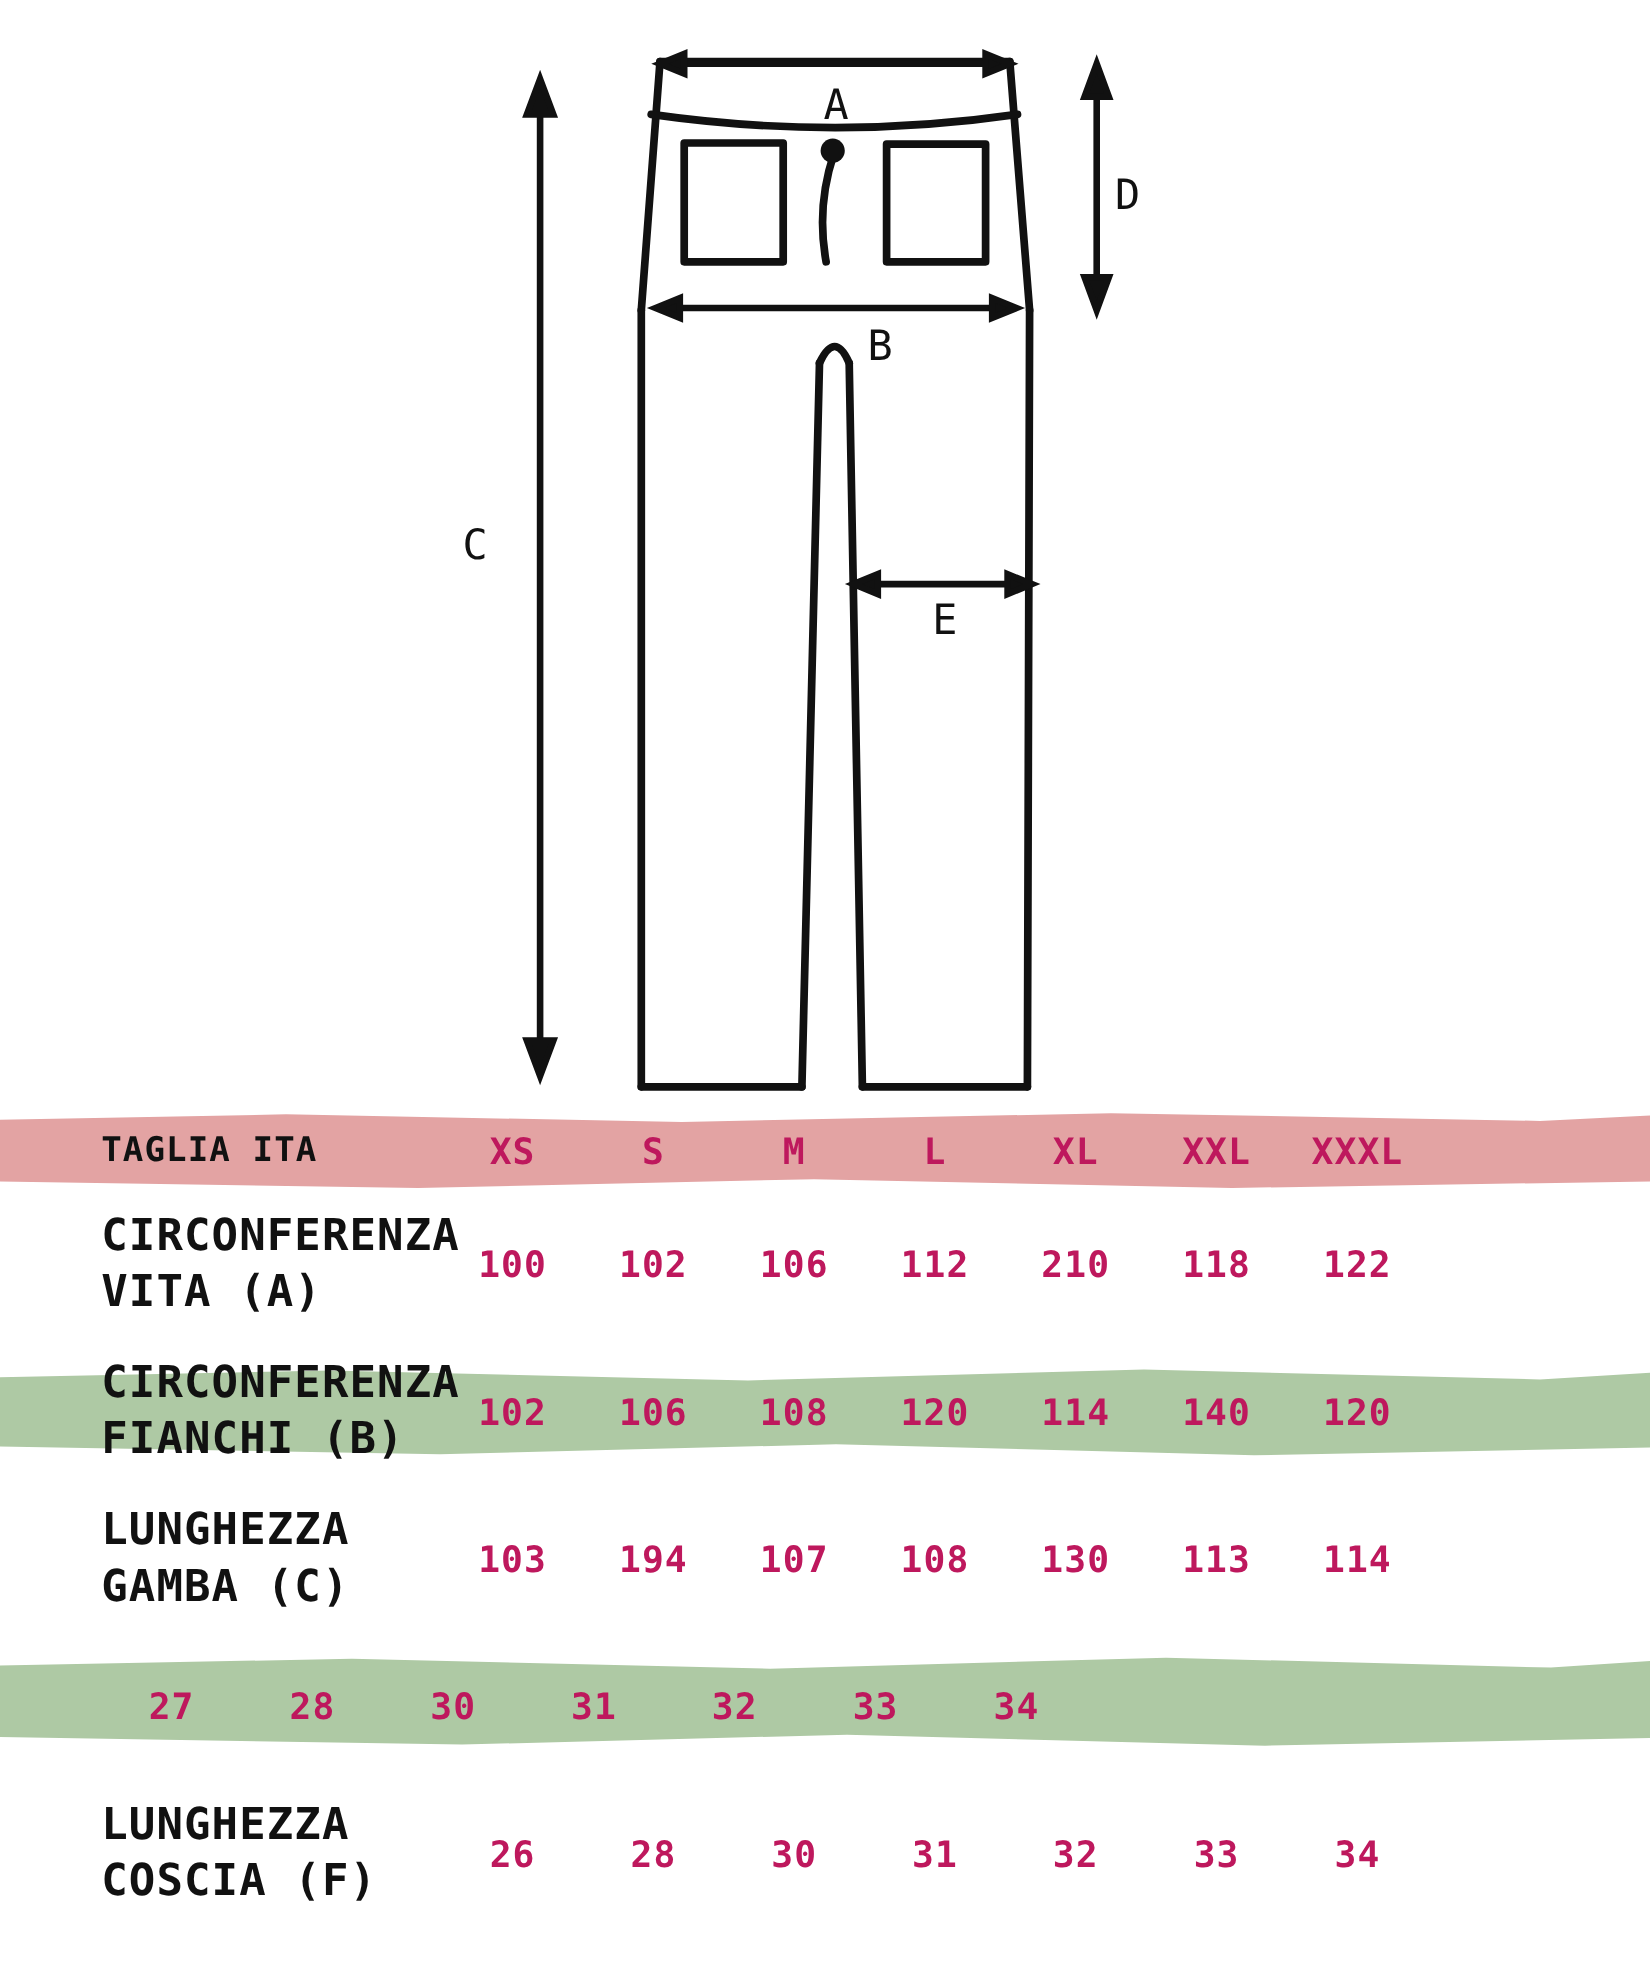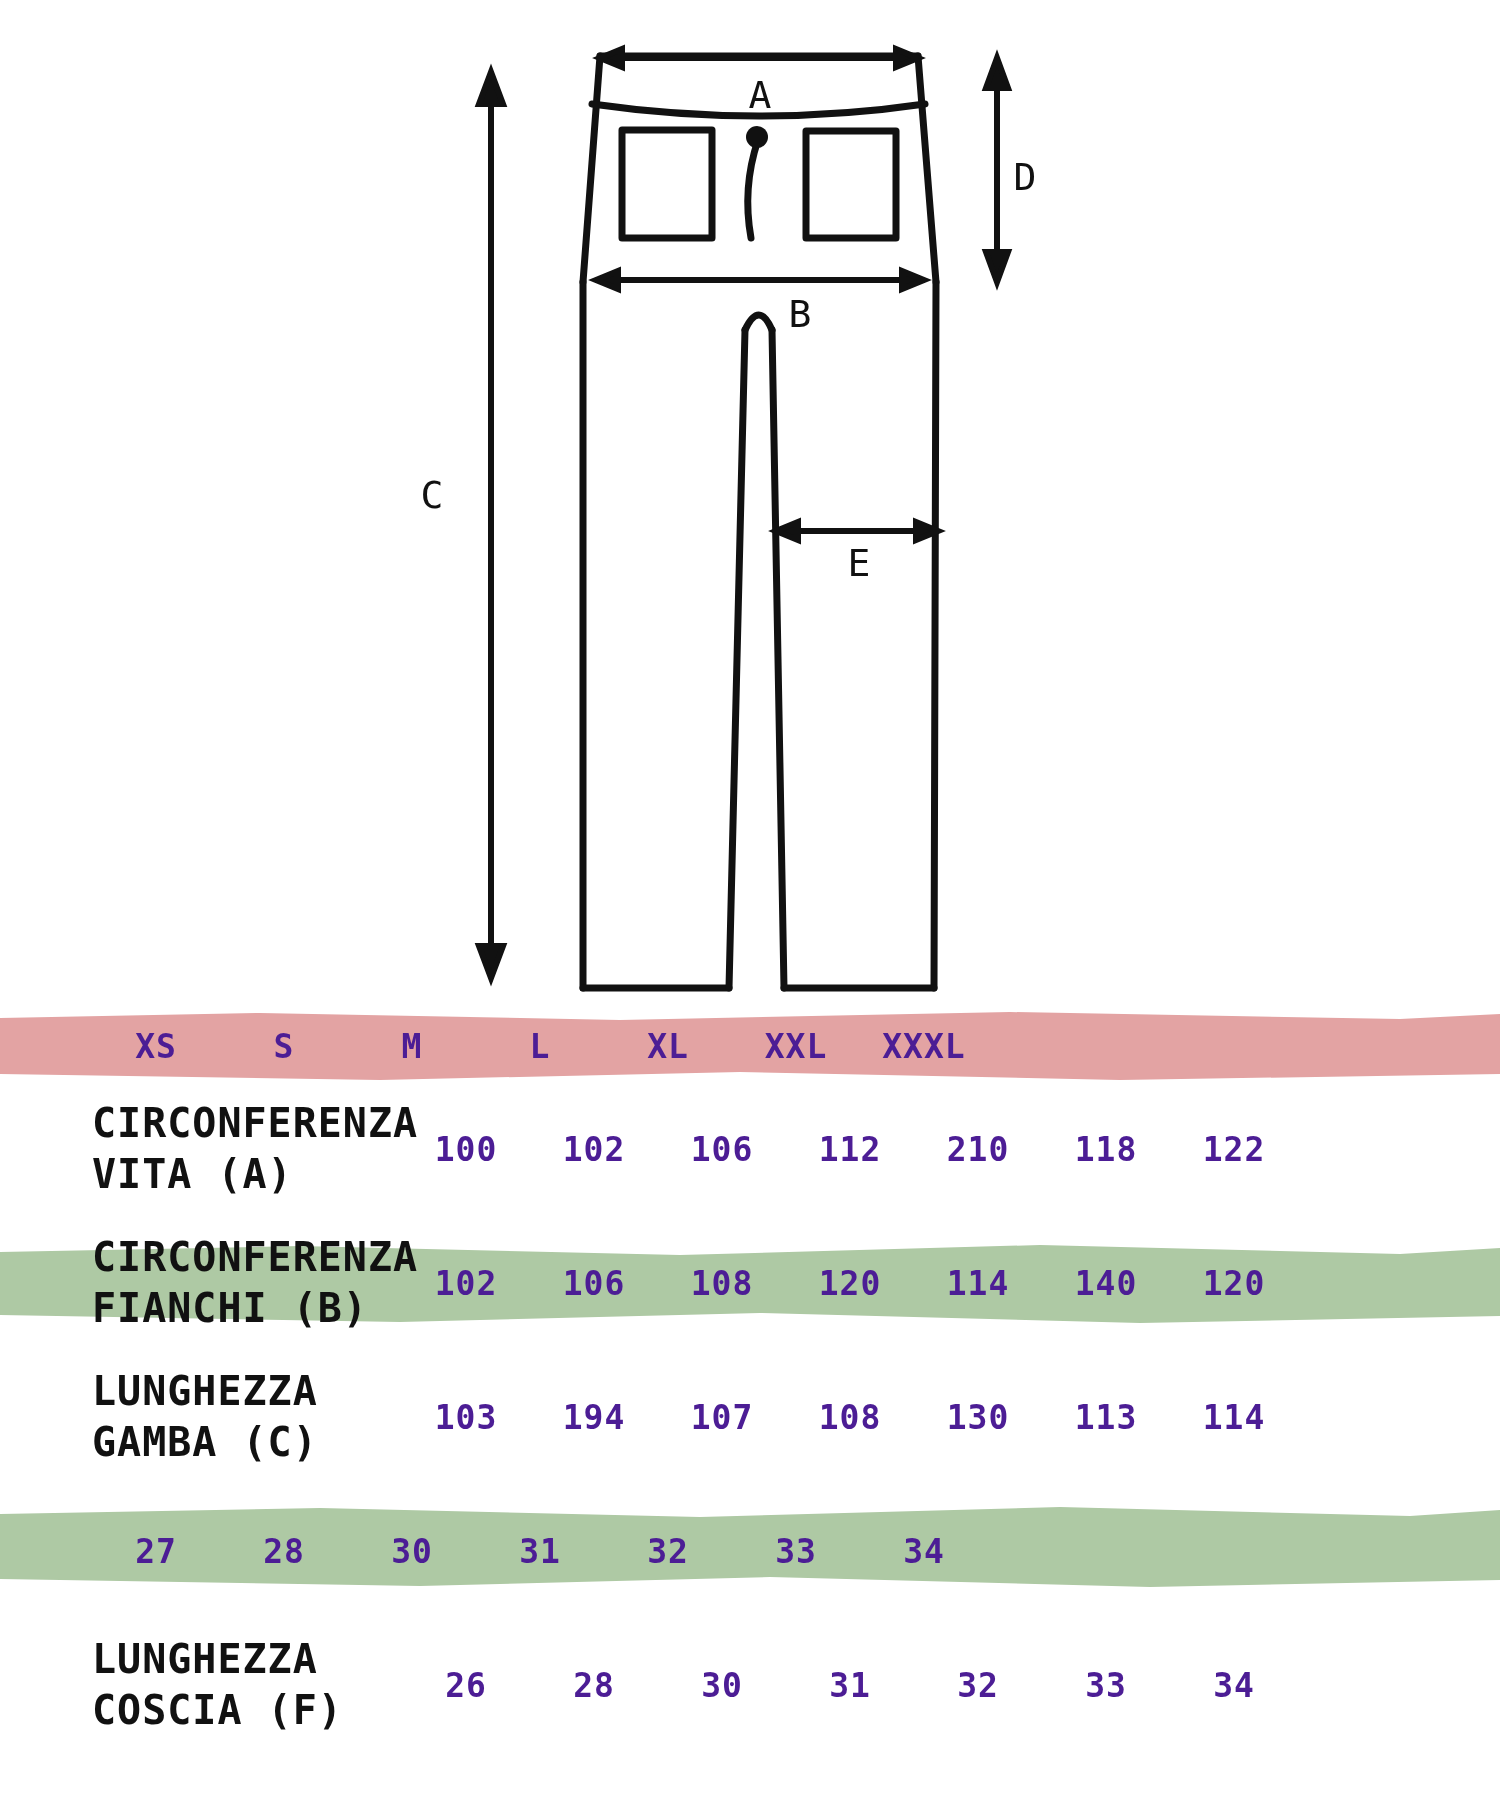--- a/index.html
+++ b/index.html
@@ -77,21 +77,21 @@
 
   .cells {
     display: flex;
     flex: 1 1 auto;
   }
   .cell {
     width: 128px;
     flex: 0 0 128px;
     text-align: center;
     font-size: 33px;
-    color: #4c1d95;
+    color: #be185d;
     font-weight: 700;
     letter-spacing: 1px;
   }
   .header-row .cell {
     font-size: 33px;
   }
 </style>
 </head>
 <body>
 
@@ -164,20 +164,21 @@
 
 <div id="size-table">
 
   <div class="row header-row">
     <div class="band">
       <svg width="1500" height="72" viewBox="0 0 1500 72" preserveAspectRatio="none" xmlns="http://www.w3.org/2000/svg">
         <path d="M0,8 L260,3 L620,10 L1010,2 L1400,9 L1500,4 L1500,64 L1120,70 L740,62 L380,70 L0,64 Z" fill="#e3a3a3"></path>
       </svg>
     </div>
     <div class="row-inner">
+      <div class="row-label">TAGLIA ITA</div>
       <div class="cells">
         <div class="cell">XS</div>
         <div class="cell">S</div>
         <div class="cell">M</div>
         <div class="cell">L</div>
         <div class="cell">XL</div>
         <div class="cell">XXL</div>
         <div class="cell">XXXL</div>
       </div>
     </div>

